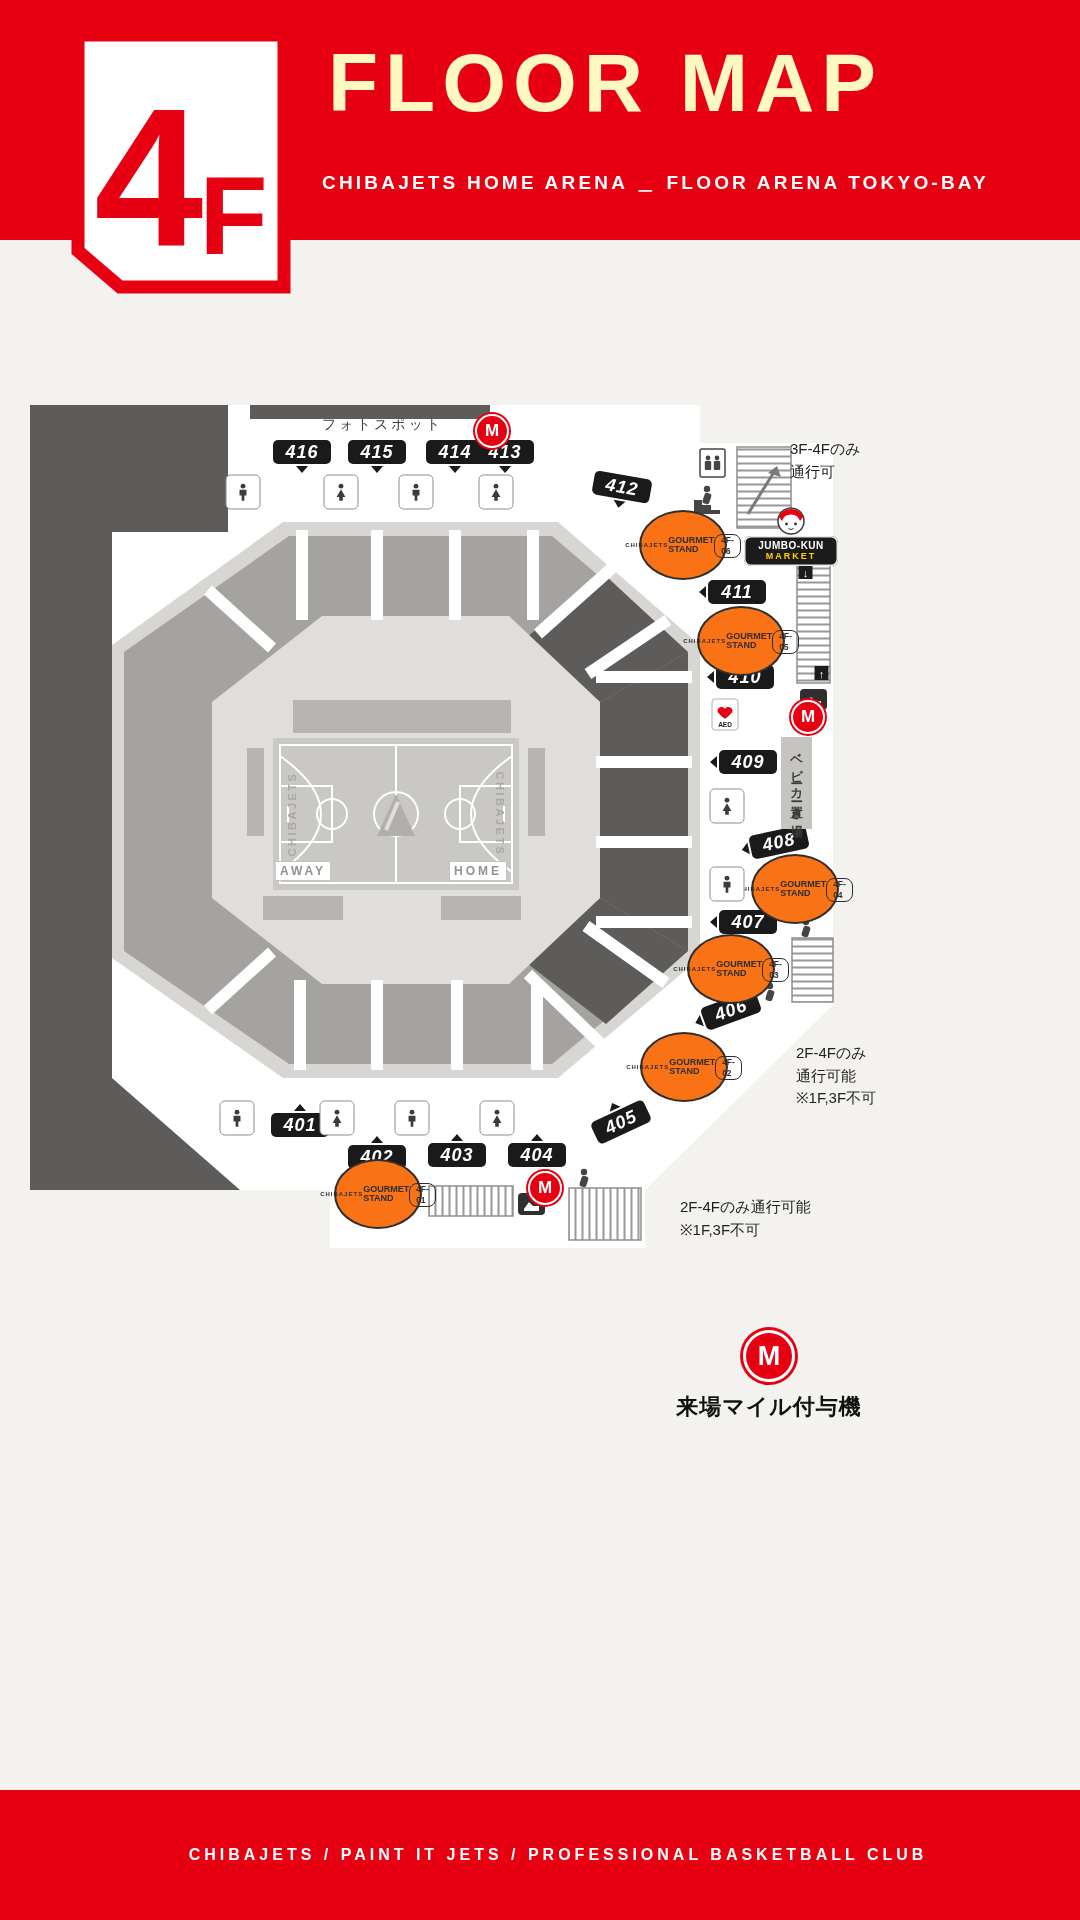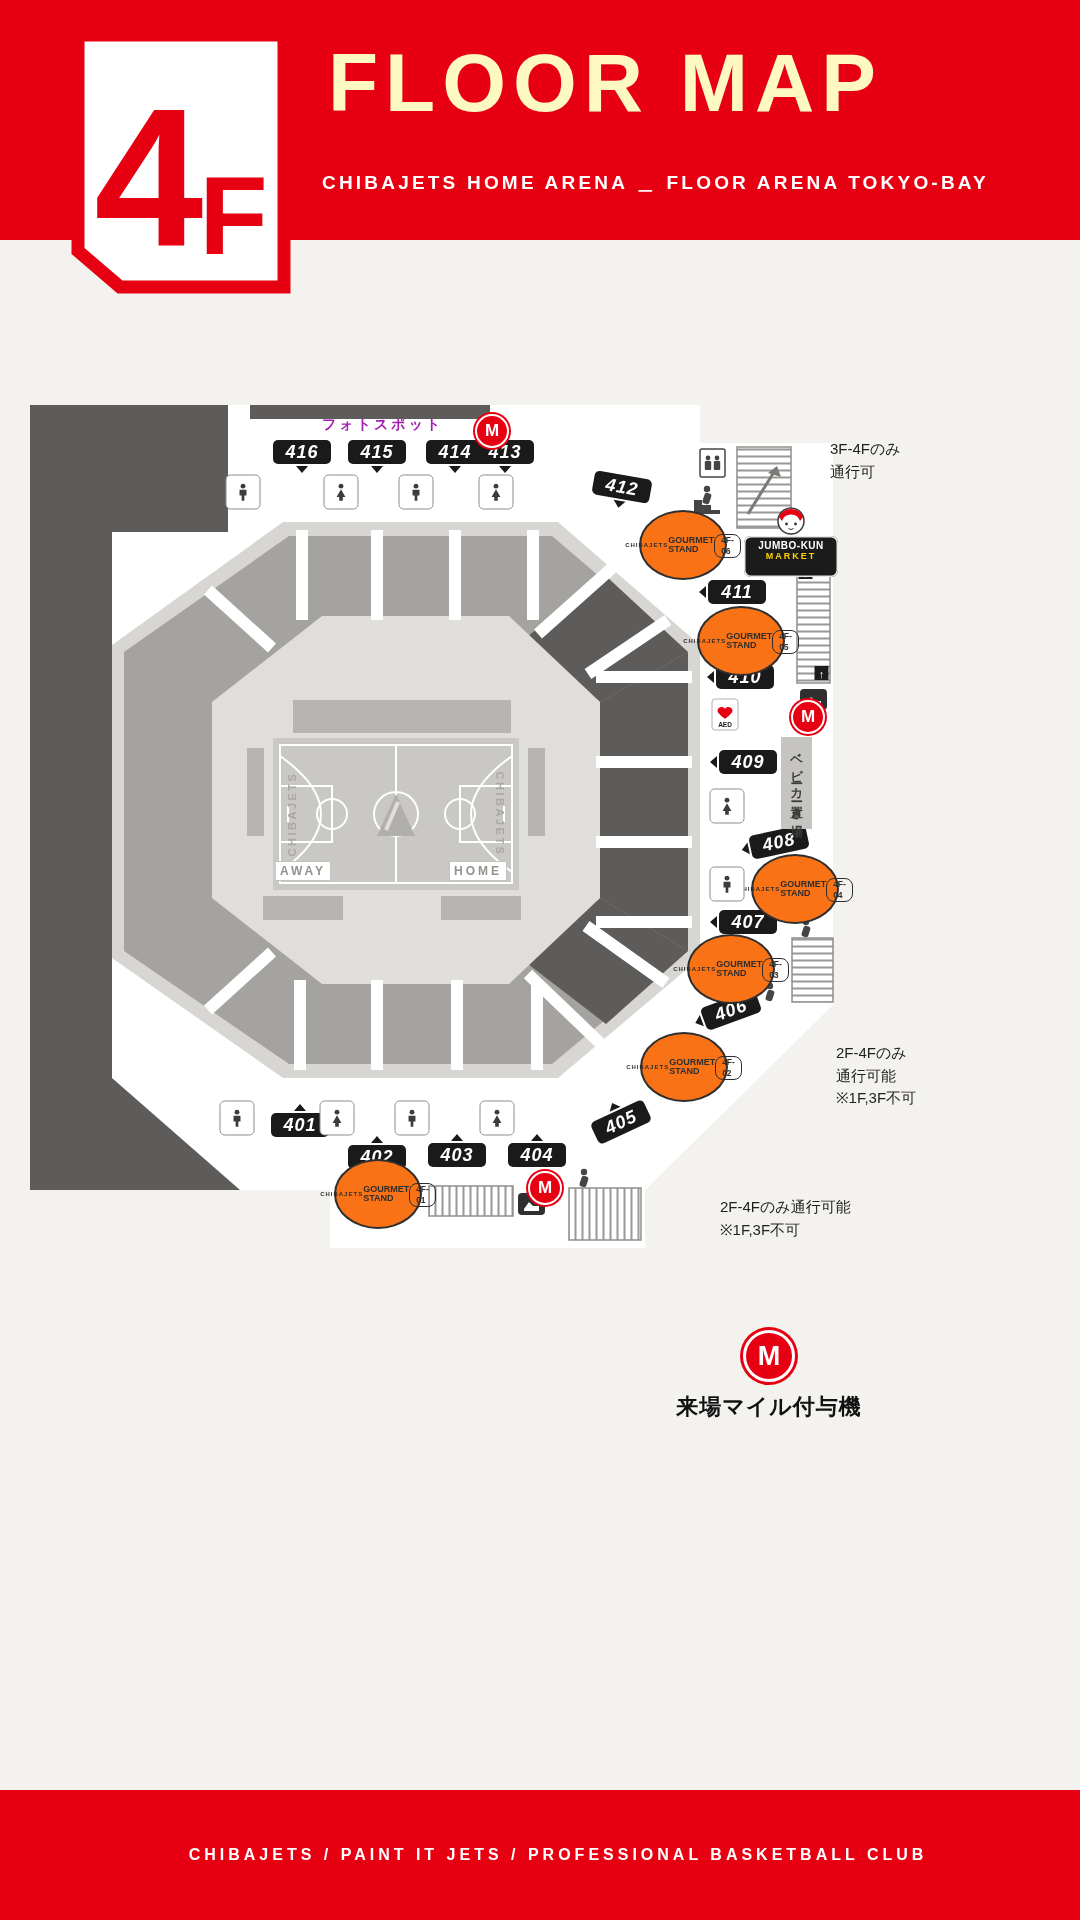--- a/index.html
+++ b/index.html
@@ -38,23 +38,23 @@
     color:#fff;font-weight:900;font-size:17px;display:flex;align-items:center;justify-content:center;transform:translate(-50%,-50%);}
   .m-badge.large{width:46px;height:46px;font-size:27px;border-width:3px;box-shadow:0 0 0 3px #e60012;}
 
   
   .wc{position:absolute;width:33px;height:33px;background:#fff;border:1.5px solid #8e8c89;border-radius:5px;
     display:flex;align-items:center;justify-content:center;transform:translate(-50%,-50%);}
   .wc svg{width:19px;height:19px;fill:#3c3c3c;}
 
   
   .label{position:absolute;}
-  .photo-spot{color:#a21caf;font-size:14px;letter-spacing:3px;font-weight:bold;}
-  .note{font-size:15px;color:#1f1f1f;line-height:1.5;margin-left:40px;}
-  .jumbo{position:absolute;transform:translateX(-50%);width:94px;background:#1b1b1b;border-radius:7px;text-align:center;padding:4px 0 16px;
+  .photo-spot{color:#404040;font-size:14px;letter-spacing:3px;font-weight:normal;}
+  .note{font-size:15px;color:#1f1f1f;line-height:1.5;}
+  .jumbo{position:absolute;transform:translateX(-50%);width:94px;background:#1b1b1b;border-radius:7px;text-align:center;padding:4px 0 5px;
     box-shadow:inset 0 0 0 1.5px rgba(255,255,255,.9);}
   .jumbo-line1{color:#fff;font-size:10px;font-weight:900;letter-spacing:.5px;}
   .jumbo-line2{color:#ffd200;font-size:9px;font-weight:900;letter-spacing:2px;}
   .stroller{position:absolute;background:#c6c4c1;color:#3b3b3b;writing-mode:vertical-rl;font-size:12.5px;font-weight:bold;
     padding:7px 6px;letter-spacing:2px;line-height:1.5;height:78px;}
   .team-badge{position:absolute;transform:translate(-50%,-50%);background:#fff;border:1px solid #c4c2bf;color:#94928d;
     font-size:12px;font-weight:bold;letter-spacing:3px;padding:2px 4px;}
   .legend-label{position:absolute;transform:translateX(-50%);font-size:22px;font-weight:bold;color:#111;letter-spacing:1px;white-space:nowrap;}
 
   

